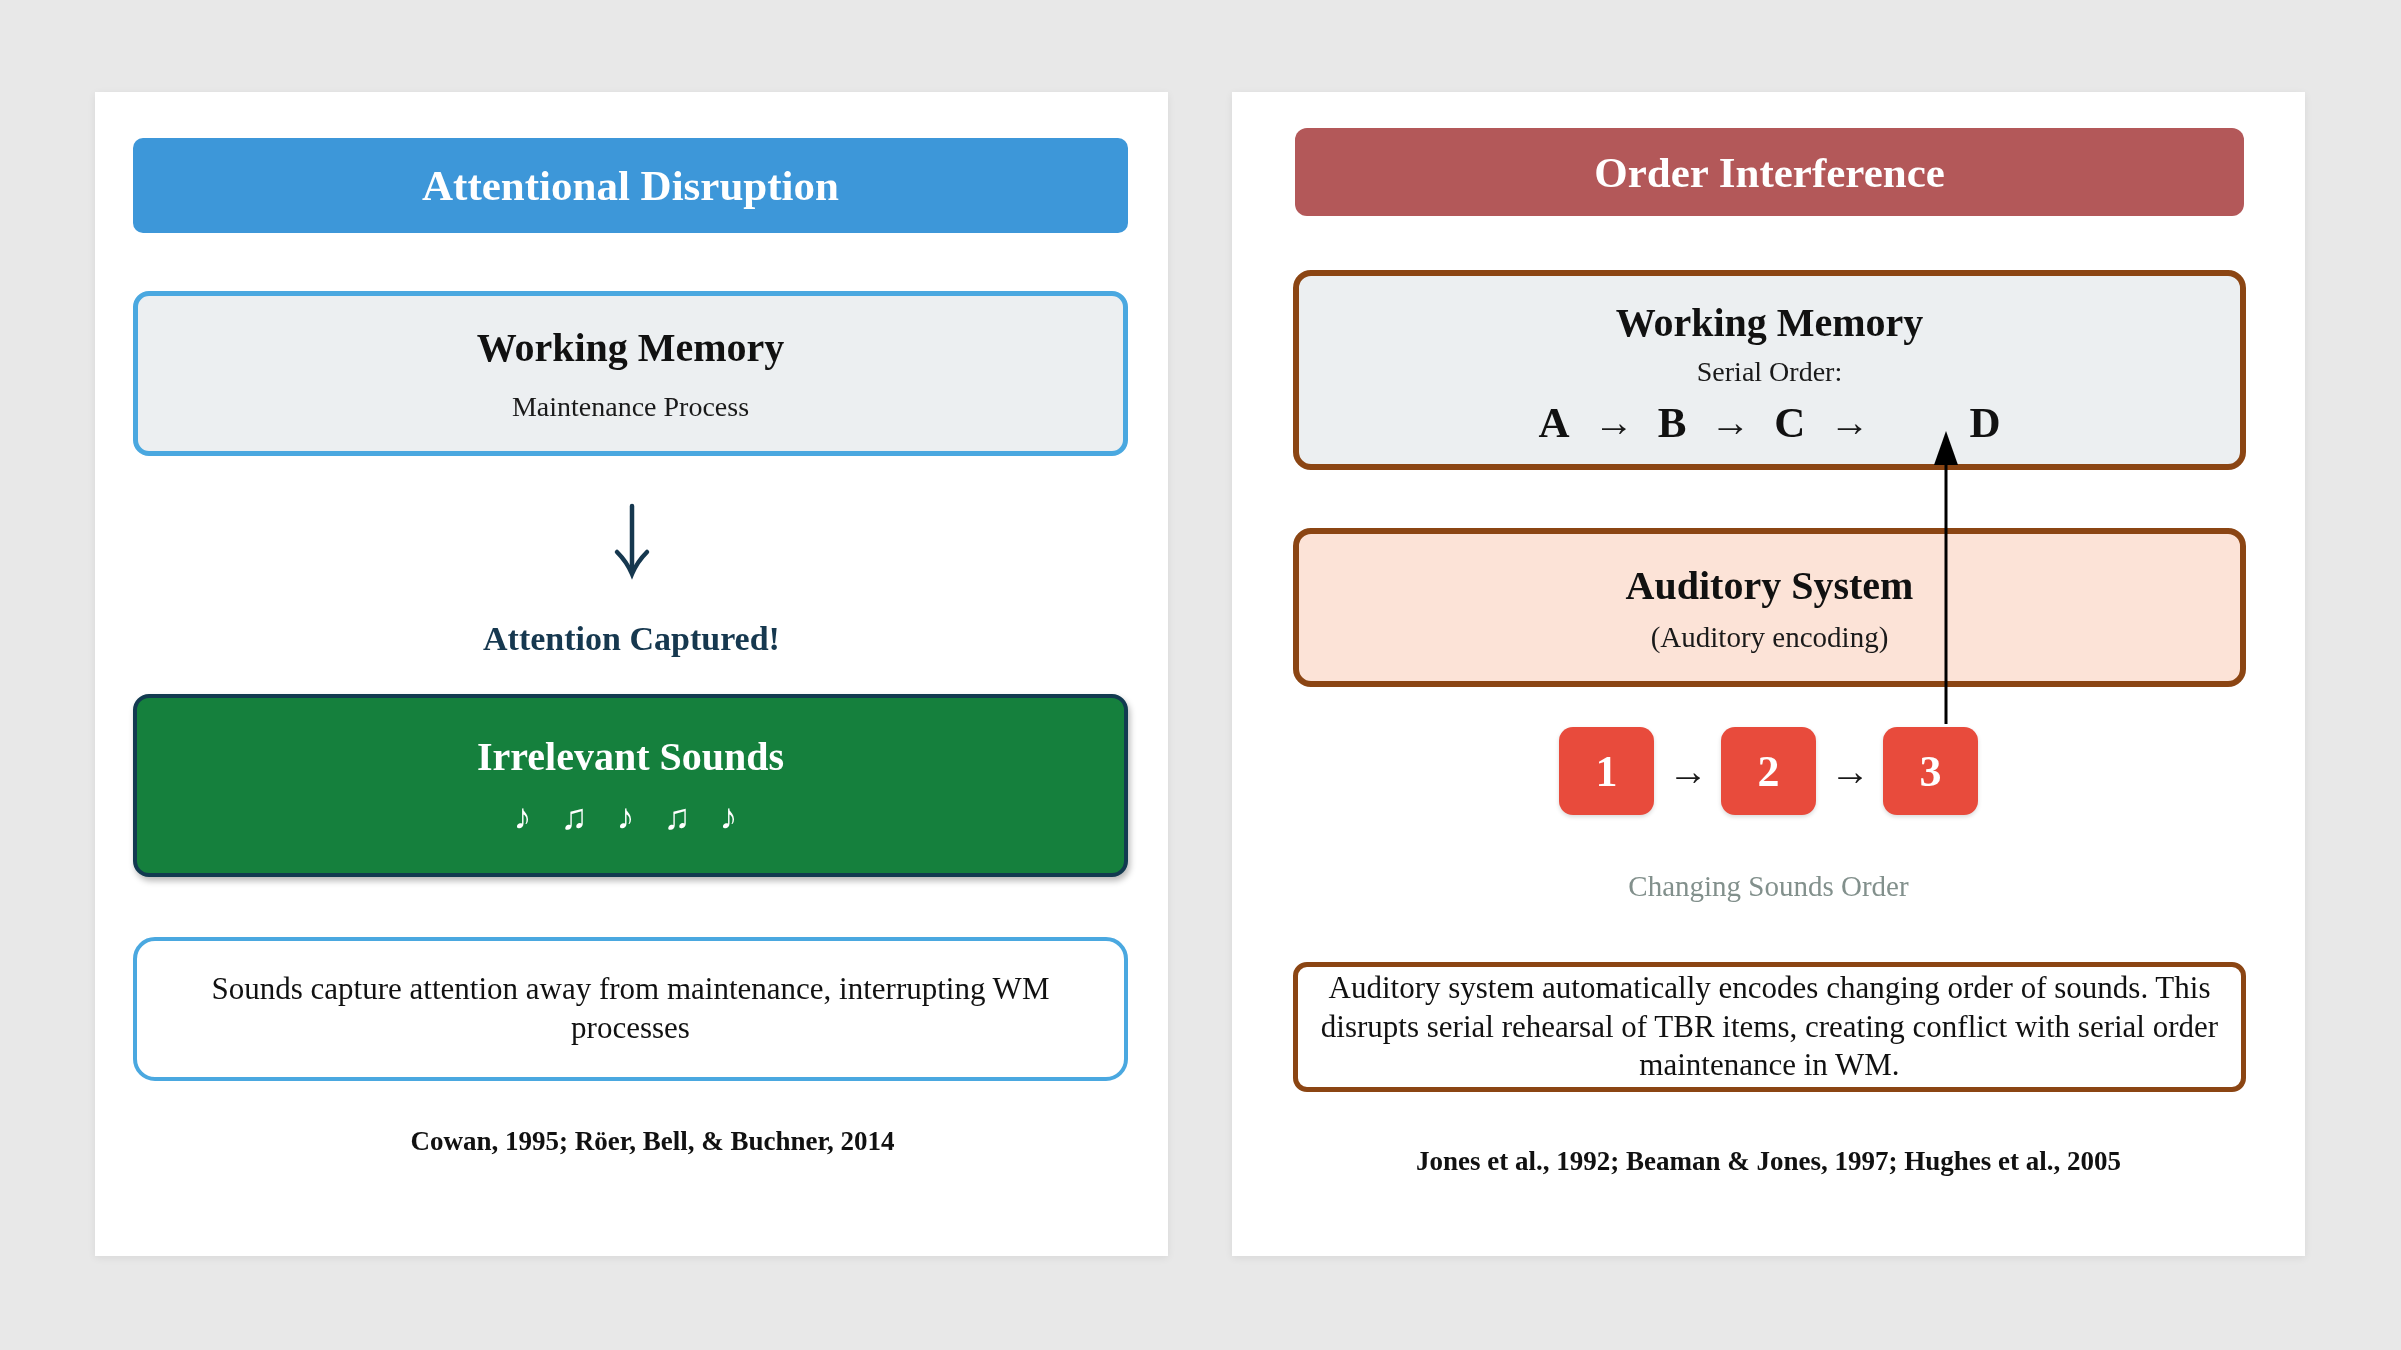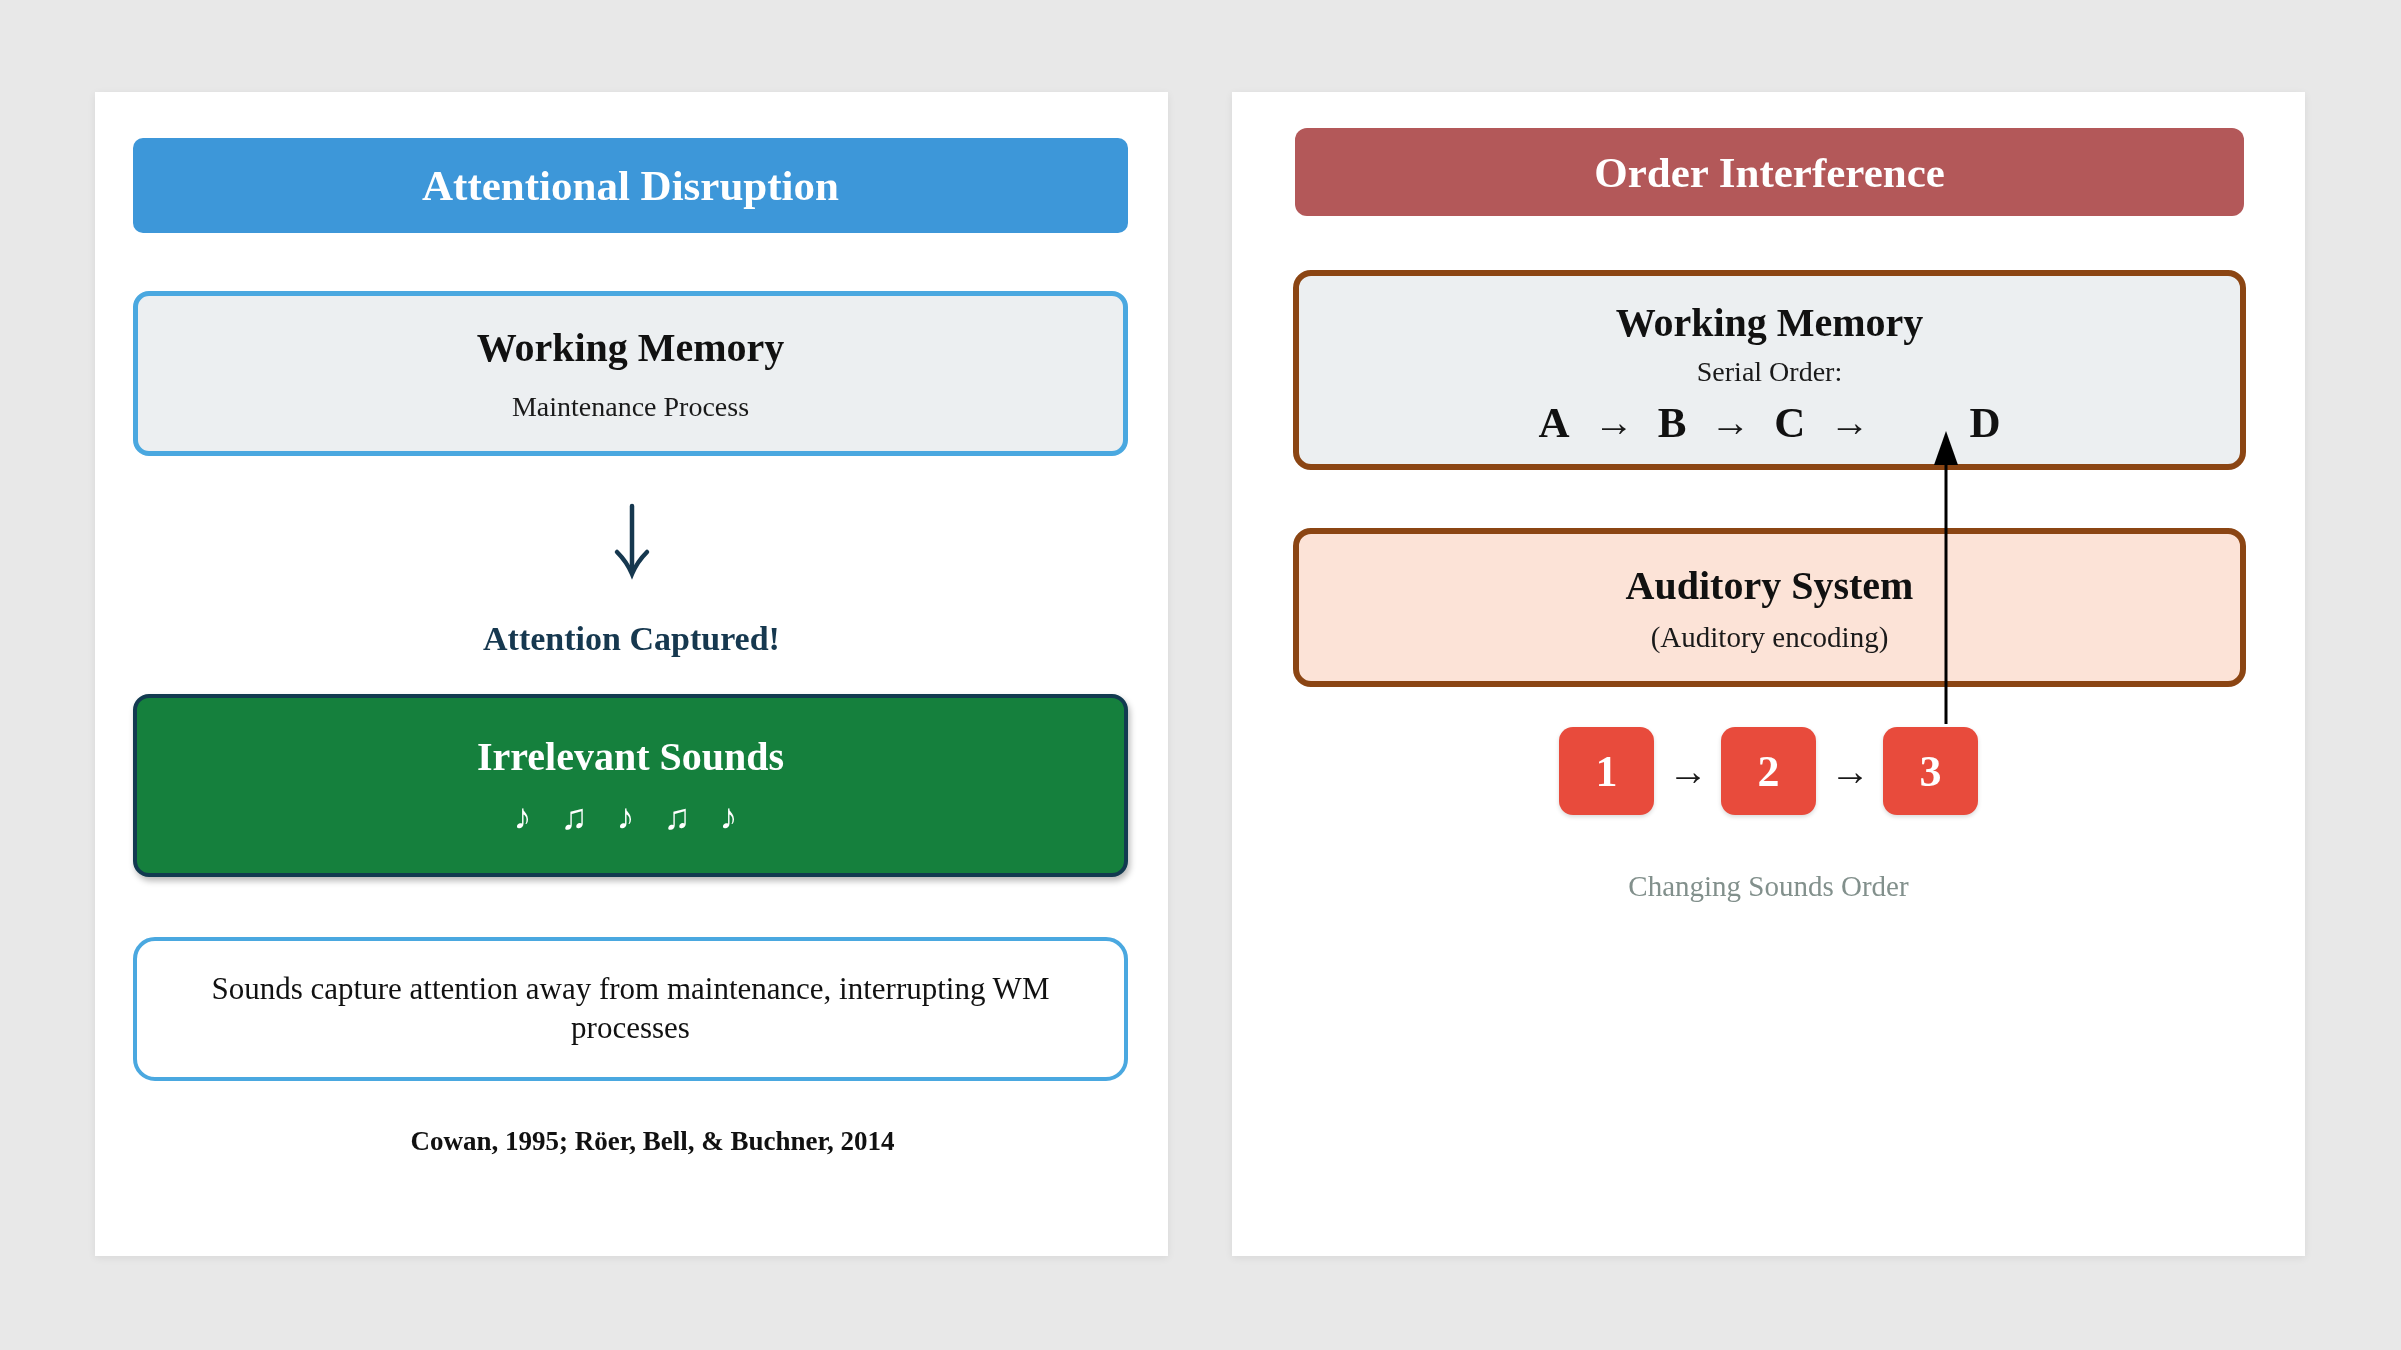--- a/index.html
+++ b/index.html
@@ -194,19 +194,23 @@
       <span>2</span>
     </div>
     <span class="chip-arrow">→</span>
     <div class="chip">
       <span>3</span>
     </div>
   </div>
 
   <div class="seq-caption">Changing Sounds Order</div>
 
-
+  <div class="box expl-box expl-right">
+    <span>Auditory system automatically encodes changing order of sounds. This disrupts serial rehearsal of TBR items, creating conflict with serial order maintenance in WM.</span>
+  </div>
+
+  <div class="citation cit-right">Jones et al., 1992; Beaman &amp; Jones, 1997; Hughes et al., 2005</div>
 
   <svg class="overlay" width="1073" height="1164" viewBox="0 0 1073 1164">
     <line x1="714" y1="632" x2="714" y2="368" stroke="#000000" stroke-width="3"></line>
     <polygon points="714,339 702,373 726,373" fill="#000000"></polygon>
   </svg>
 </section>
 
 </body></html>

